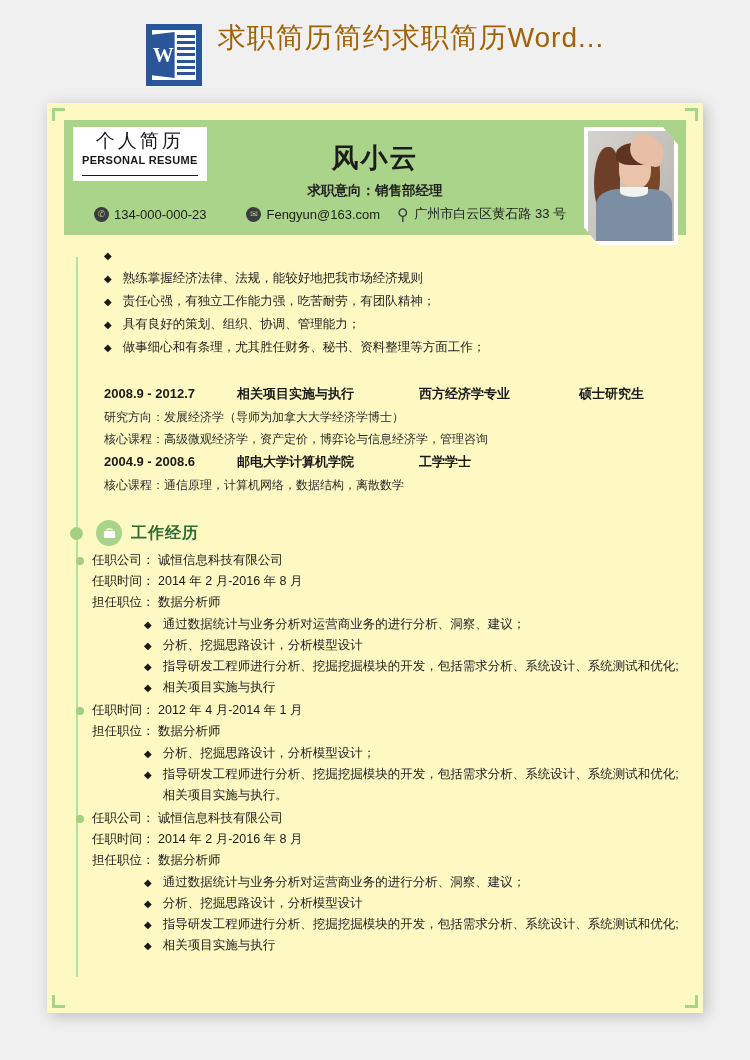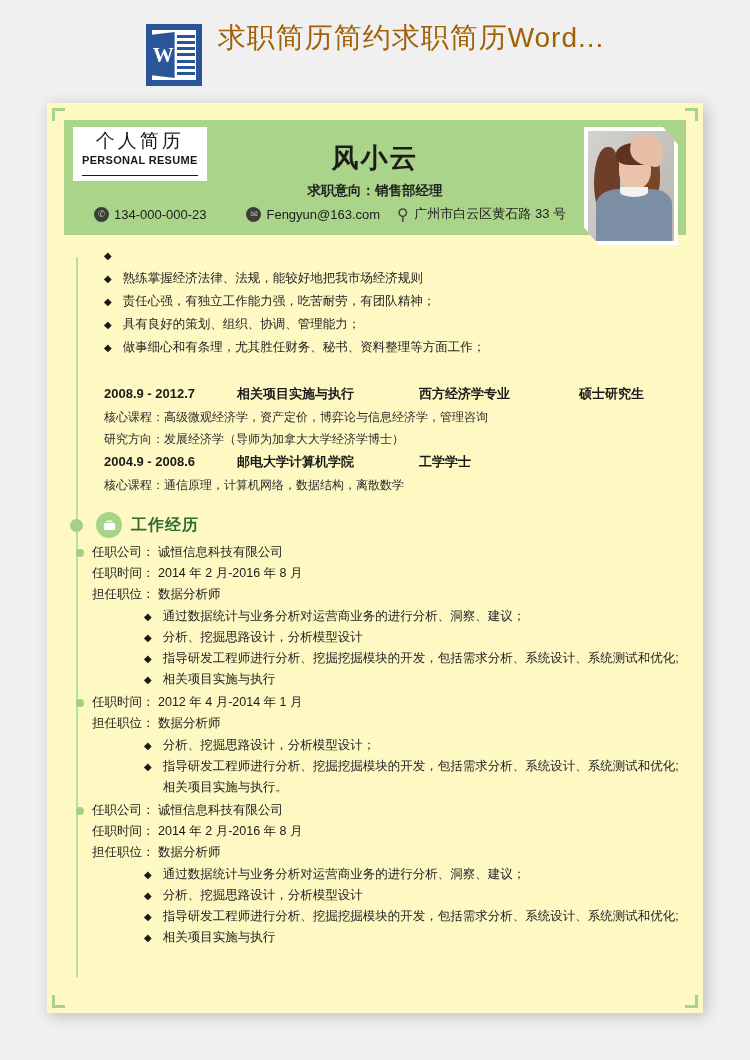--- a/index.html
+++ b/index.html
@@ -397,35 +397,35 @@
 
     <div class="section" style="margin-top:24px;">
       <div class="edu-wrap">
         <div>
           <div class="edu-row">
             <span class="edu-date">2008.9 - 2012.7</span>
             <span class="edu-school">相关项目实施与执行</span>
             <span class="edu-major">西方经济学专业</span>
             <span class="edu-degree">硕士研究生</span>
           </div>
+          <div class="edu-note">研究方向：发展经济学（导师为加拿大大学经济学博士）</div>
           <div class="edu-note">核心课程：高级微观经济学，资产定价，博弈论与信息经济学，管理咨询</div>
-          <div class="edu-note">研究方向：发展经济学（导师为加拿大大学经济学博士）</div>
         </div>
         <div>
           <div class="edu-row">
             <span class="edu-date">2004.9 - 2008.6</span>
             <span class="edu-school">邮电大学计算机学院</span>
             <span class="edu-degree">工学学士</span>
           </div>
           <div class="edu-note">核心课程：通信原理，计算机网络，数据结构，离散数学</div>
         </div>
       </div>
     </div>
 
-    <div class="section" style="margin-top:12px;">
+    <div class="section" style="margin-top:20px;">
       <div class="sec-head">
         <span class="rail-dot"></span>
         <span class="sec-icon">
           <svg width="15" height="15" viewBox="0 0 24 24" fill="#ffffff">
             <path d="M9 4h6a2 2 0 0 1 2 2v1h-2V6H9v1H7V6a2 2 0 0 1 2-2z"></path>
             <rect x="3" y="8" width="18" height="11" rx="1.6"></rect>
           </svg>
         </span>
         <span class="sec-title">工作经历</span>
       </div>

